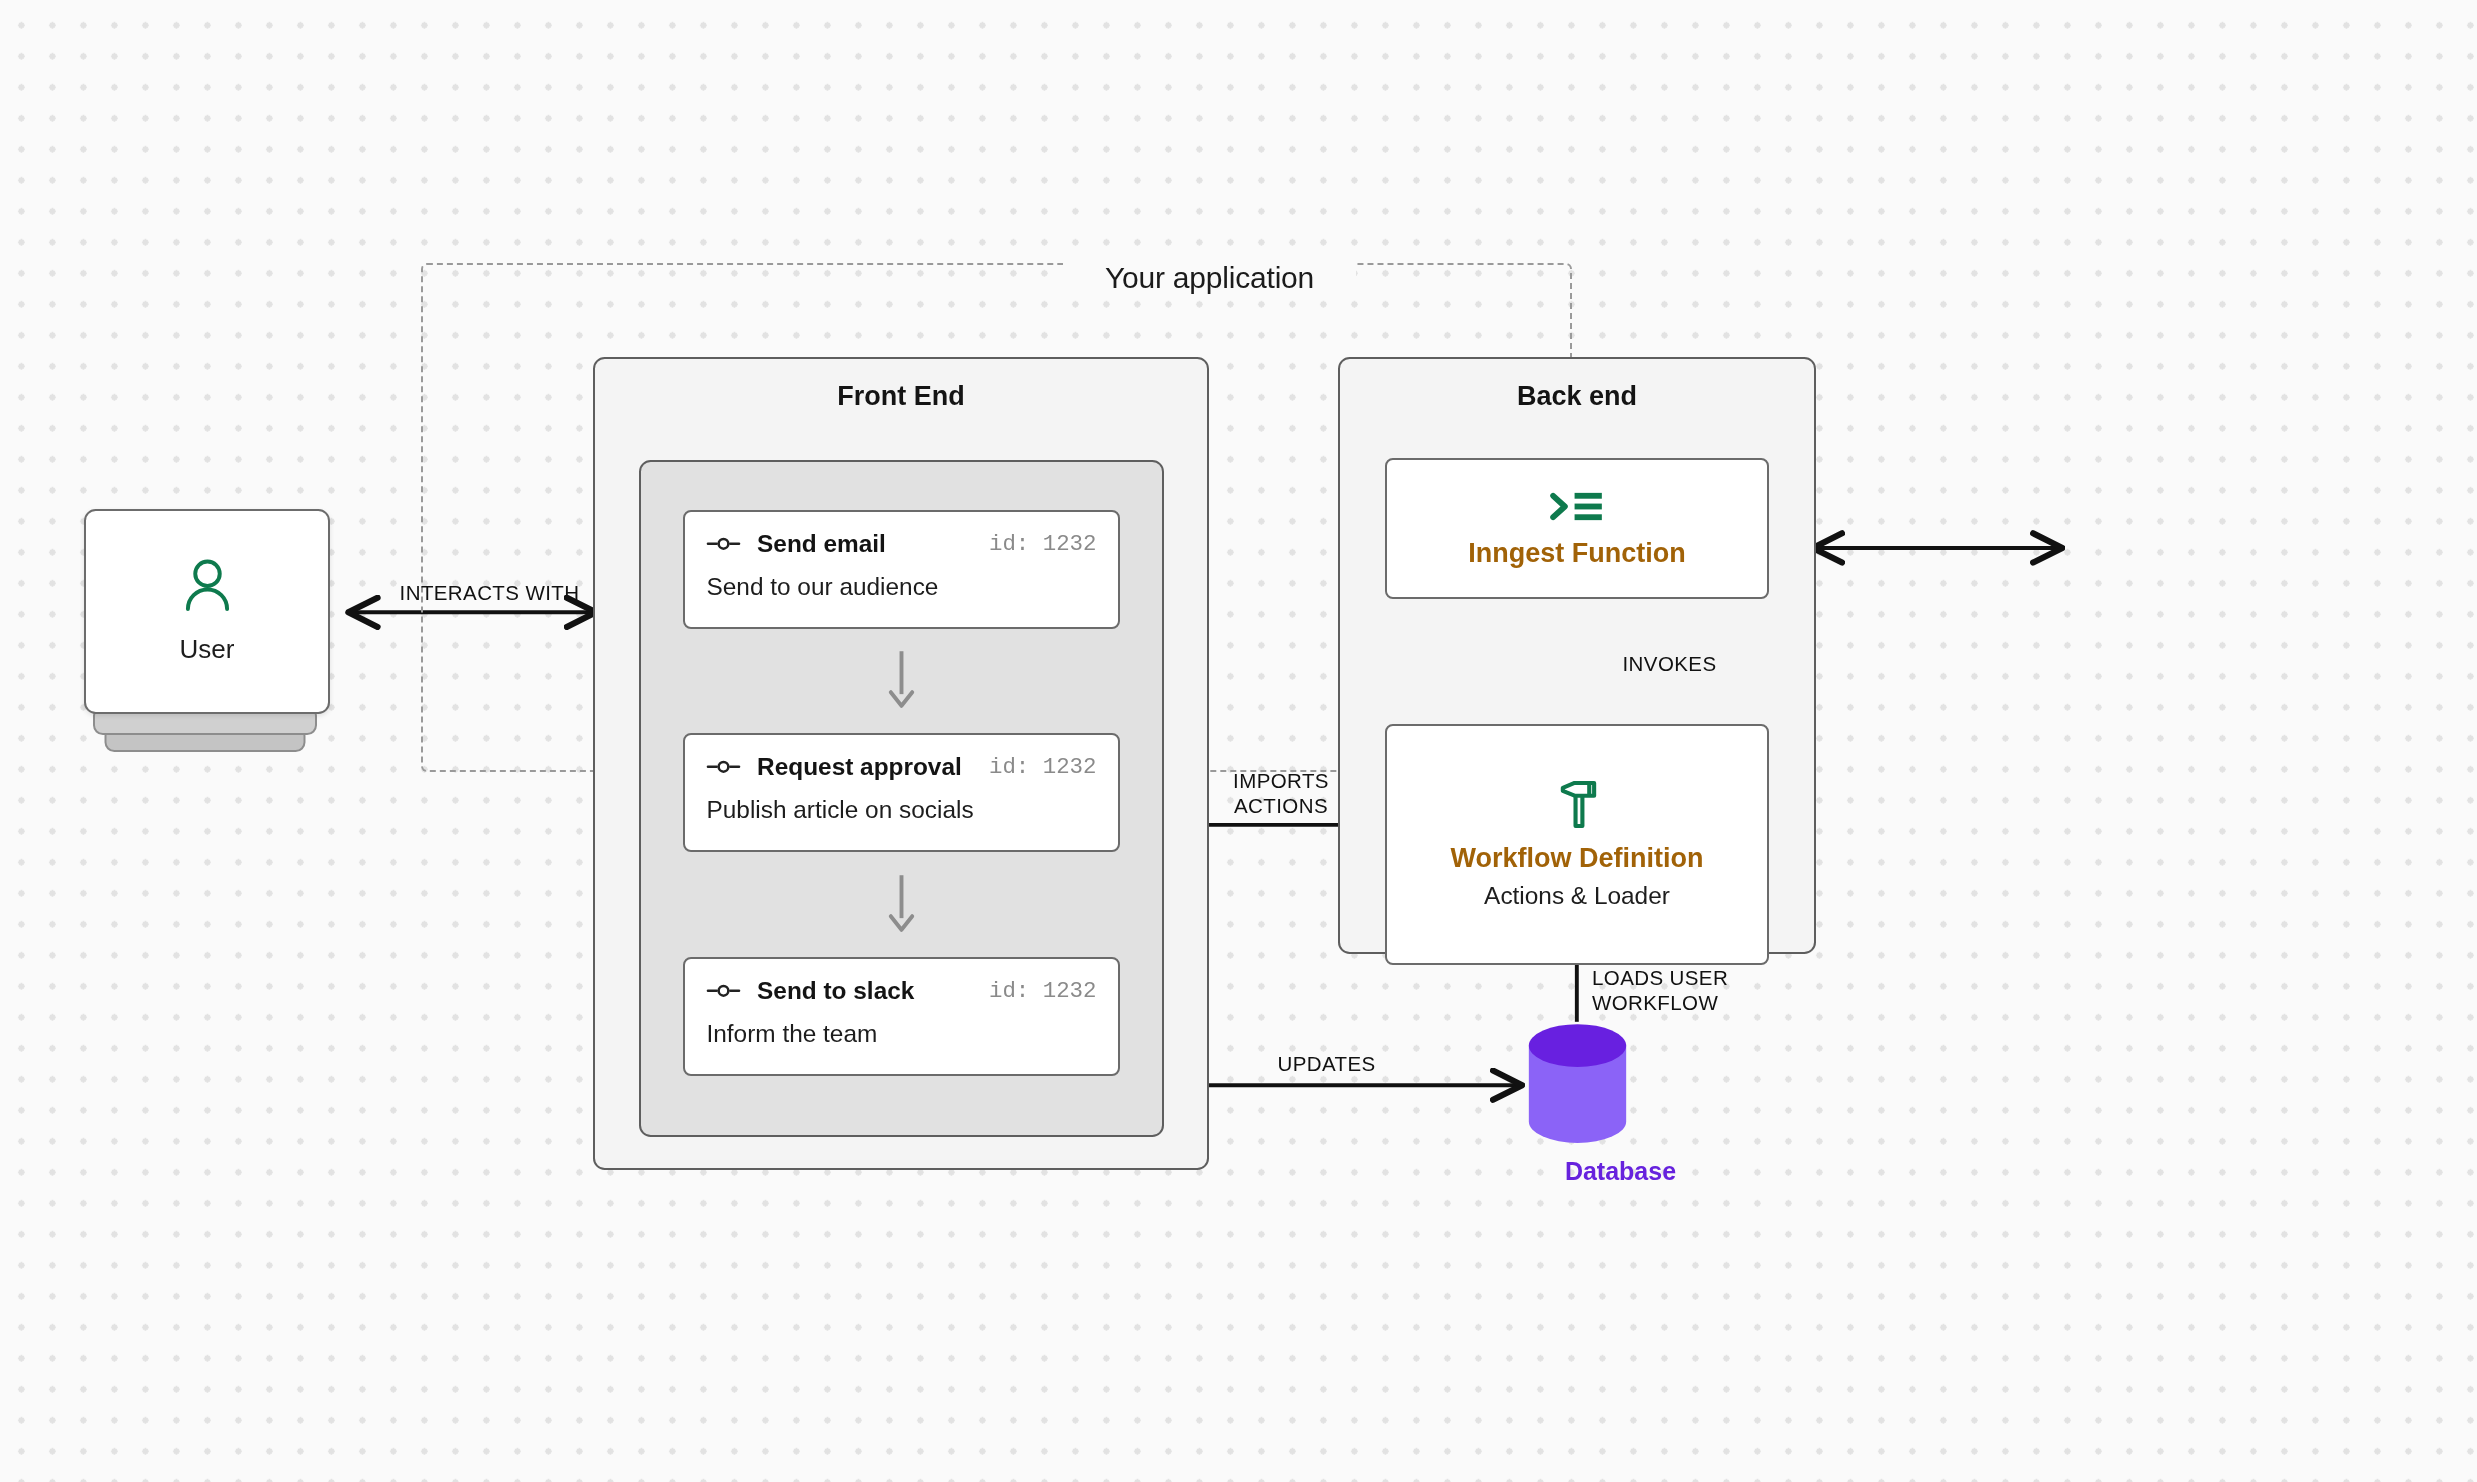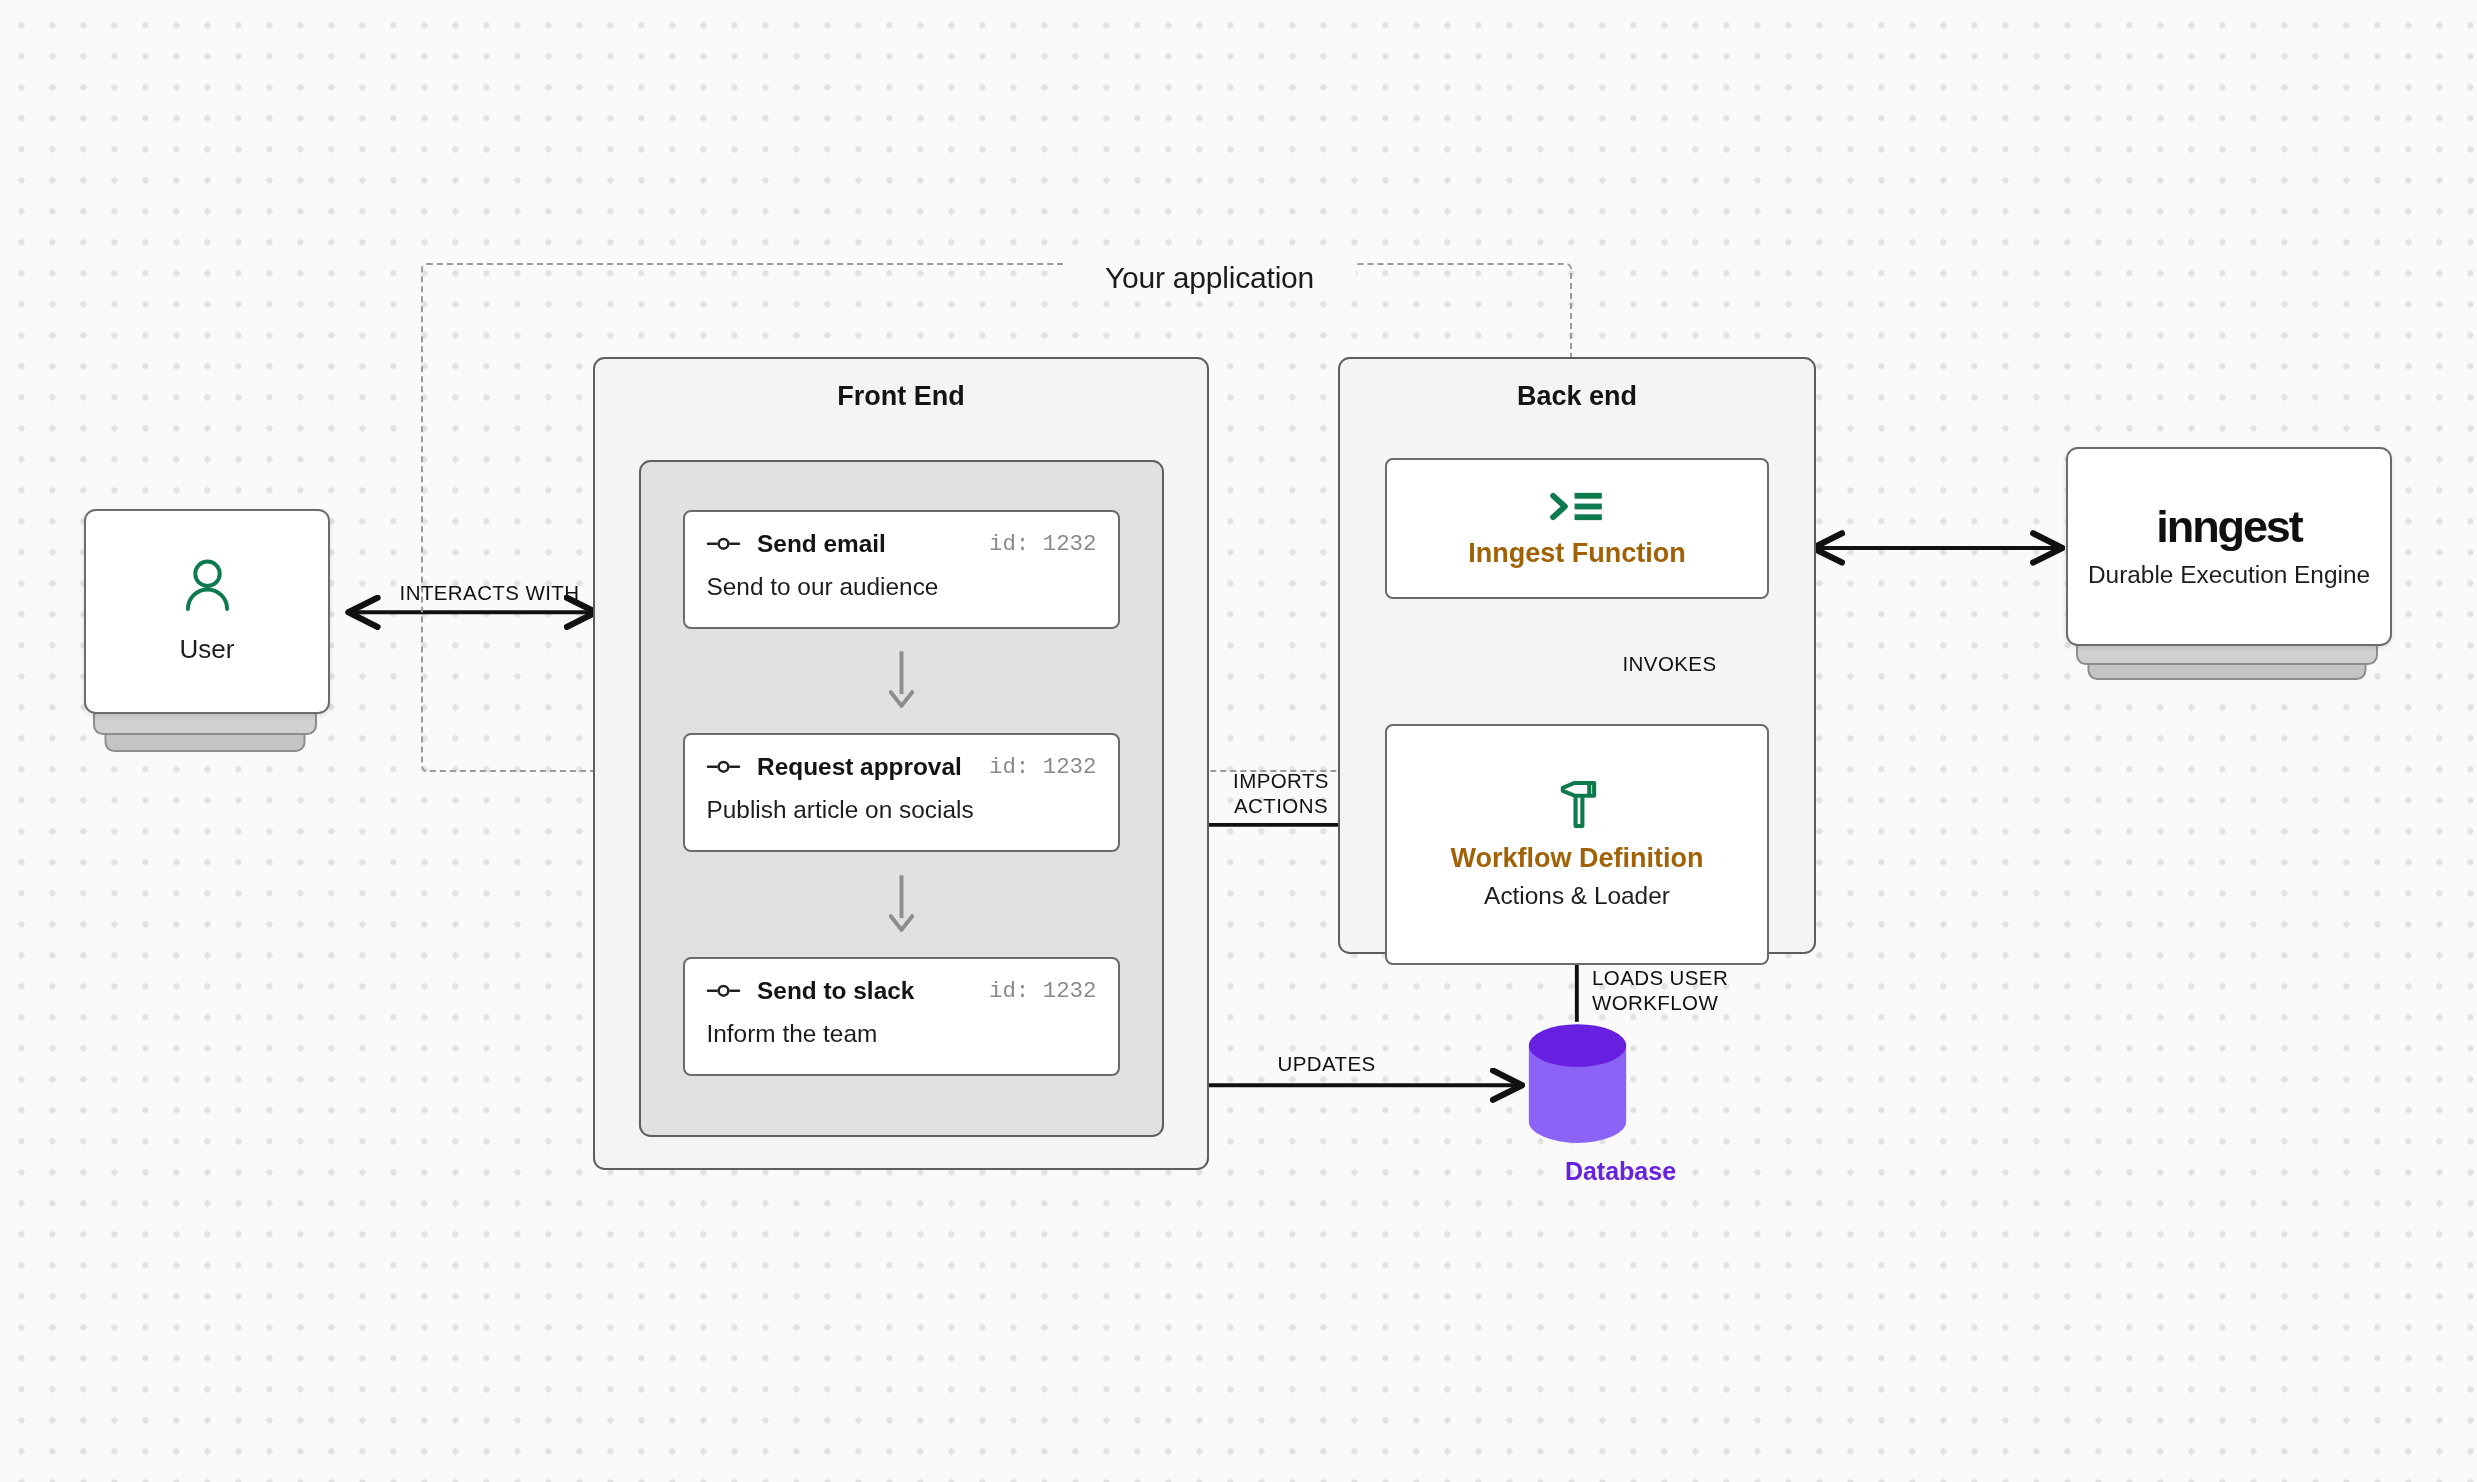--- a/index.html
+++ b/index.html
@@ -306,29 +306,20 @@
   <div class="abs" id="database-group">
     <span>
       <svg width="109" height="129" viewBox="0 0 112 132">
         <path d="M 6 26 L 6 104 A 50 22 0 0 0 106 104 L 106 26 Z" fill="#8b63f7"></path>
         <ellipse cx="56" cy="26" rx="50" ry="22" fill="#6820e0"></ellipse>
       </svg>
     </span>
     <div id="db-label">Database</div>
   </div>
 
-  <div class="stack-wrap" id="inngest-card-wrap">
-    <div class="stack-l2" id="inngest-stack-2"></div>
-    <div class="stack-l1" id="inngest-stack-1"></div>
-    <div class="stack-face" id="inngest-face">
-      <span id="inngest-logo">inngest</span>
-      <span id="inngest-sub">Durable Execution
-Engine</span>
-    </div>
-  </div>
 
   <div class="abs edge-label" id="lbl-interacts">INTERACTS WITH</div>
   <div class="abs edge-label" id="lbl-imports">IMPORTS
 ACTIONS</div>
   <div class="abs edge-label" id="lbl-invokes">INVOKES</div>
   <div class="abs edge-label" id="lbl-updates">UPDATES</div>
   <div class="abs edge-label" id="lbl-loads">LOADS USER
 WORKFLOW</div>
 
 </div>

